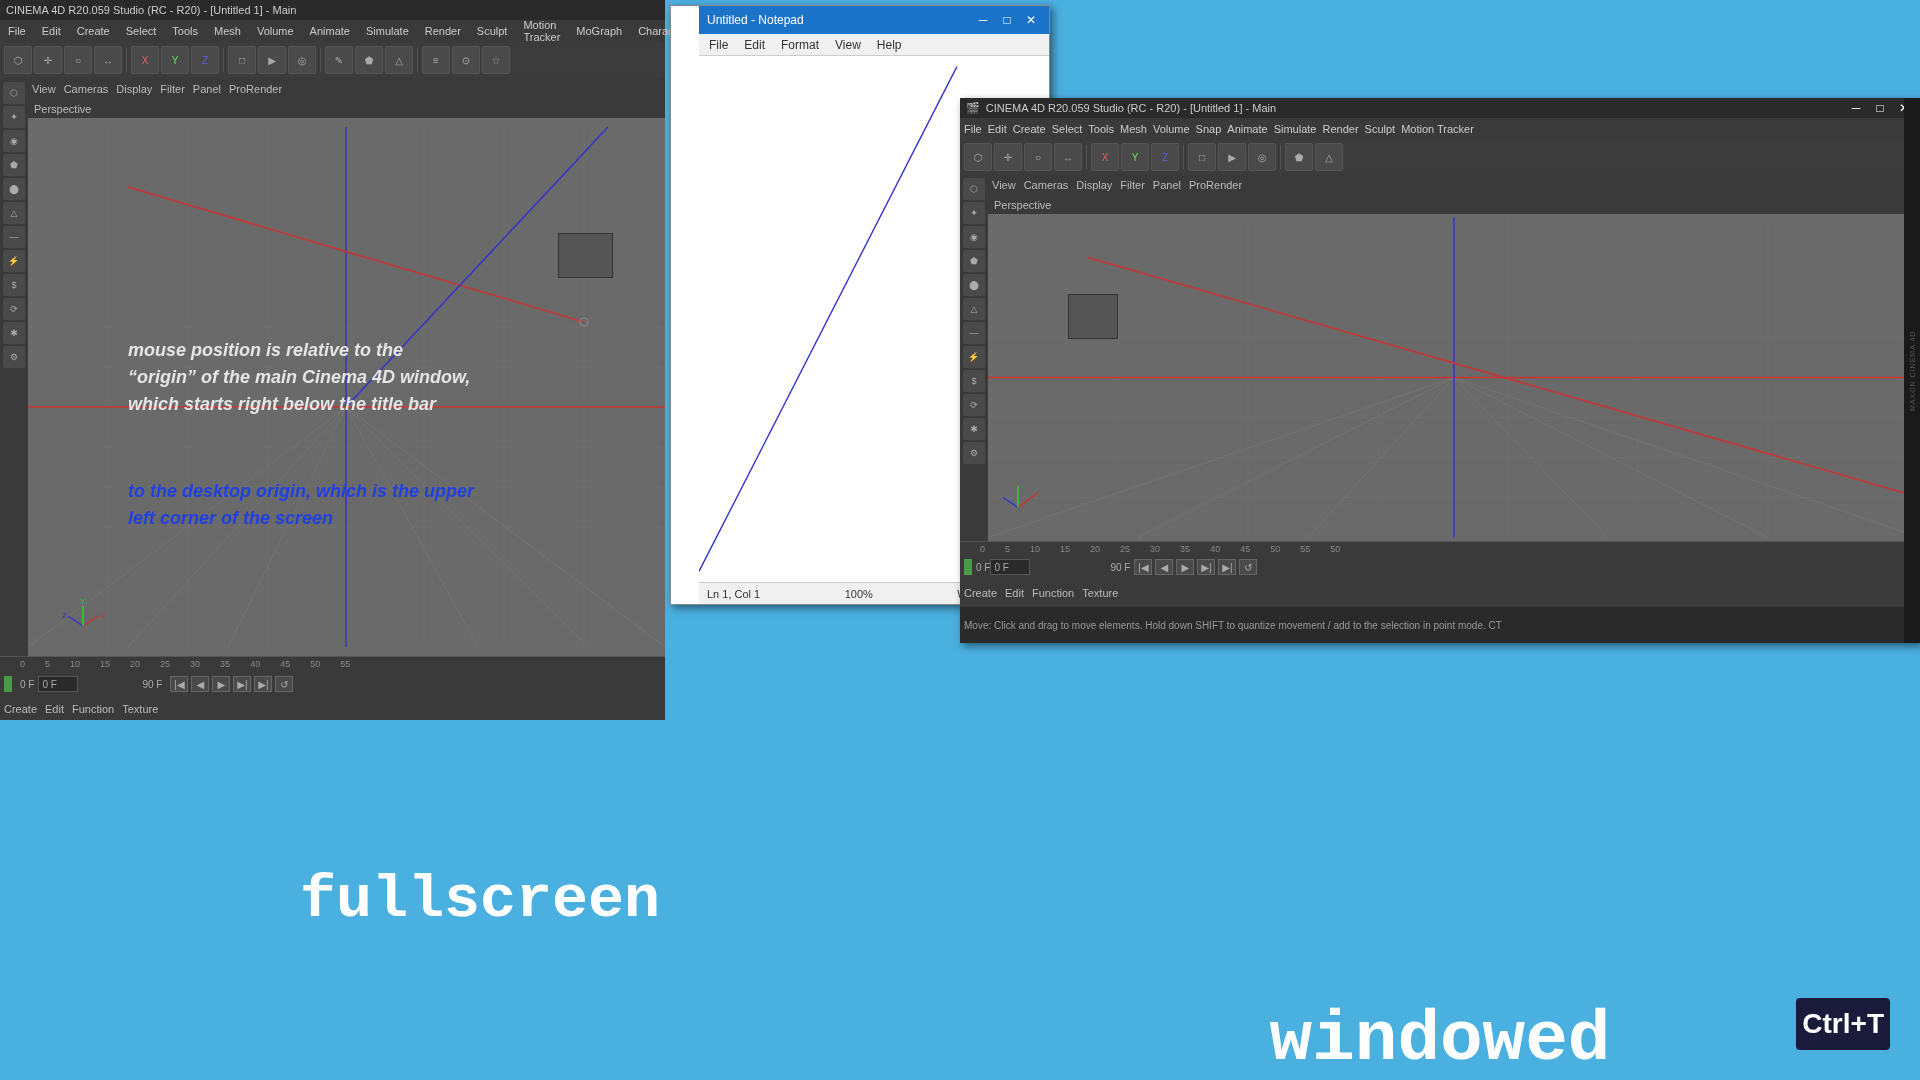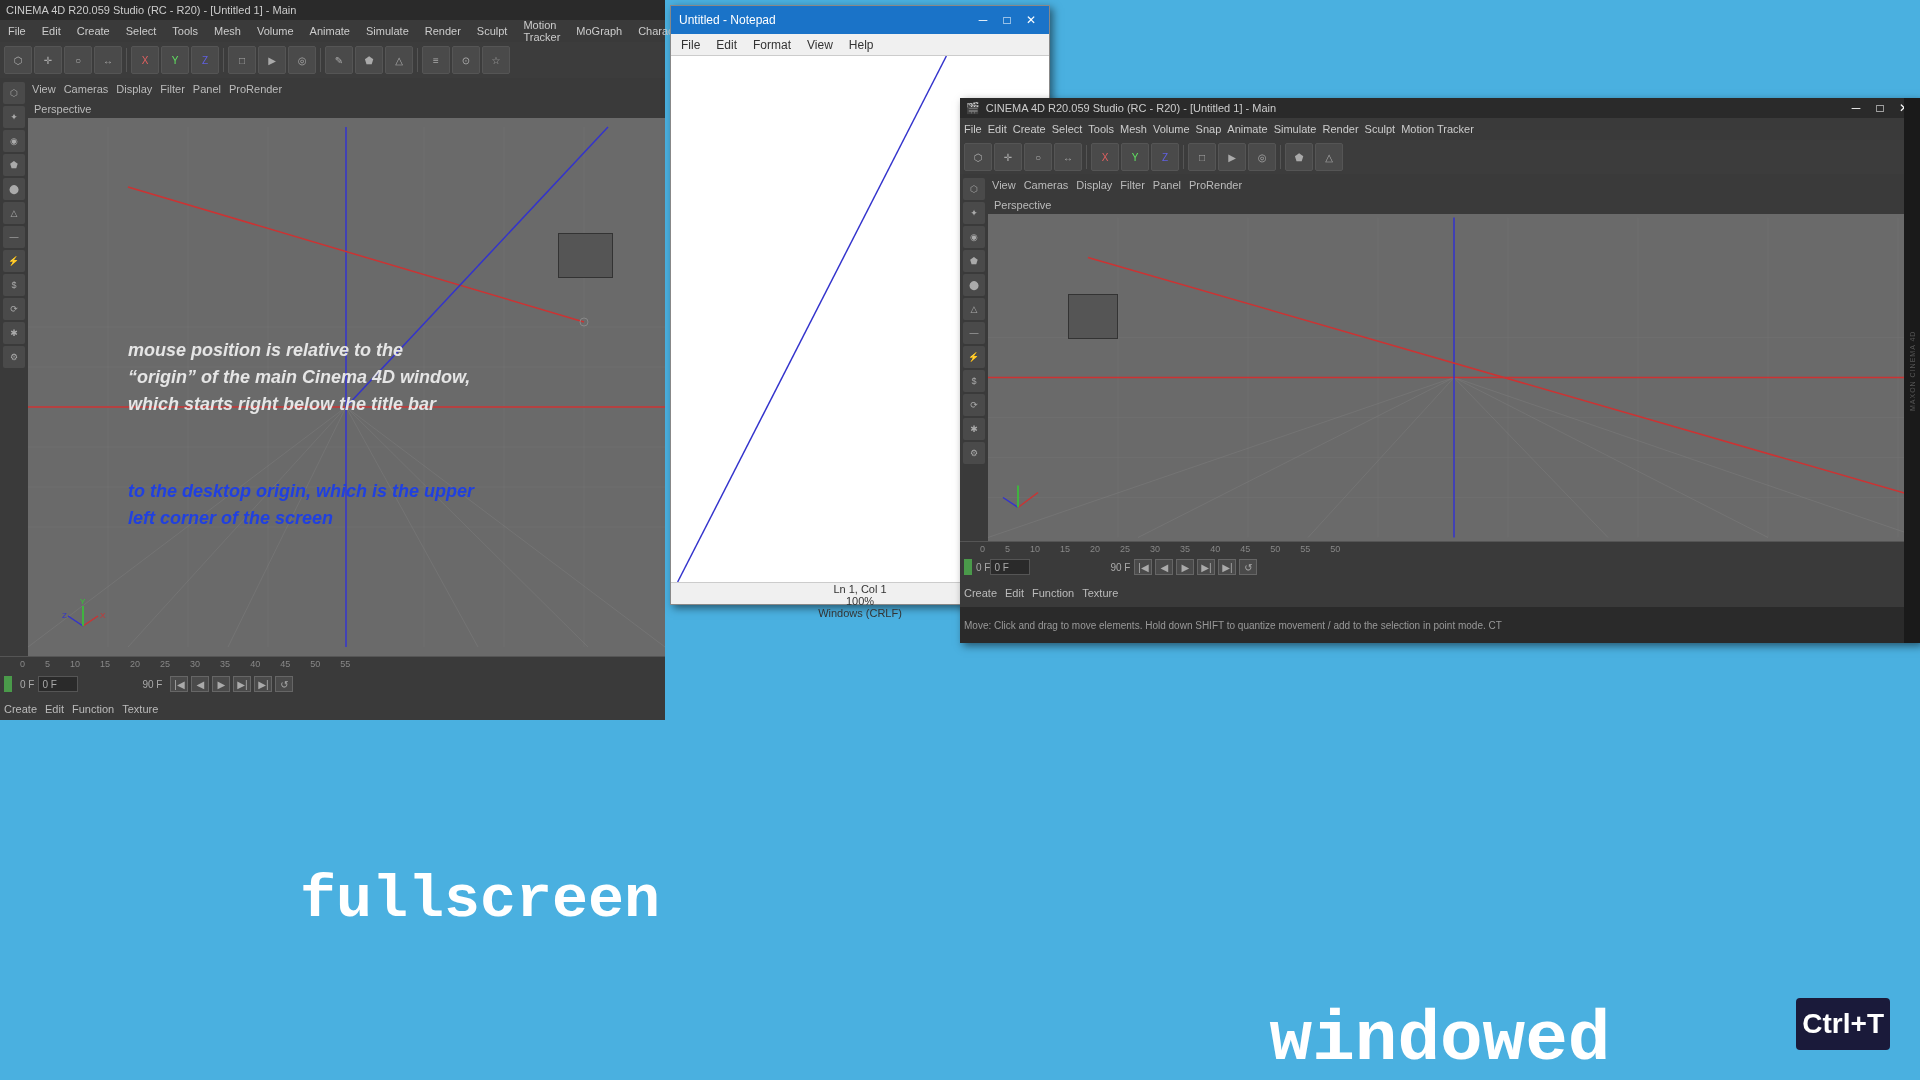--- a/index.html
+++ b/index.html
@@ -280,20 +280,21 @@
       position: absolute;
       left: 670px;
       top: 5px;
       width: 380px;
       height: 600px;
       background: white;
       border: 1px solid #888;
       box-shadow: 3px 3px 8px rgba(0,0,0,0.5);
       display: flex;
       flex-direction: column;
+      padding-left: 28px;
     }
 
     .notepad-titlebar {
       background: #1a73c8;
       height: 28px;
       display: flex;
       align-items: center;
       justify-content: space-between;
       padding: 0 8px;
       font-size: 12px;
@@ -355,21 +356,20 @@
       background: #f0f0f0;
       height: 22px;
       display: flex;
       align-items: center;
       justify-content: space-between;
       padding: 0 8px;
       font-size: 11px;
       color: #333;
       border-top: 1px solid #ccc;
       flex-shrink: 0;
-      flex-direction: column;
     }
 
     
     .c4d-window {
       position: absolute;
       left: 960px;
       top: 98px;
       width: 960px;
       height: 545px;
       background: #555;

